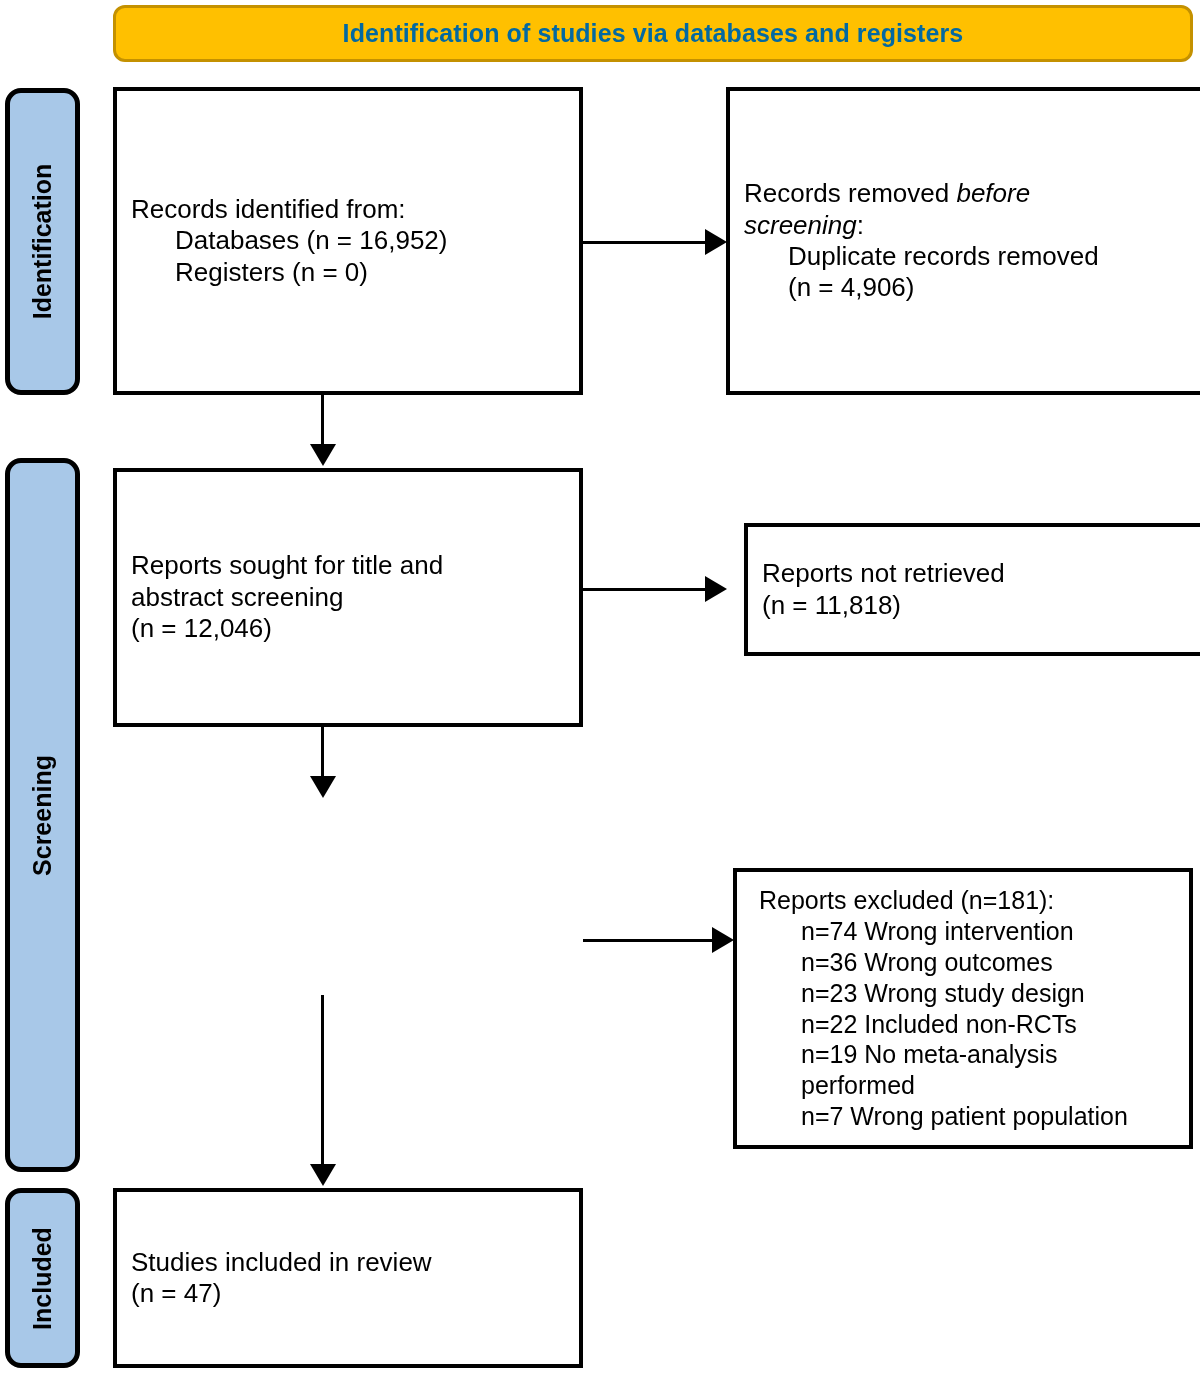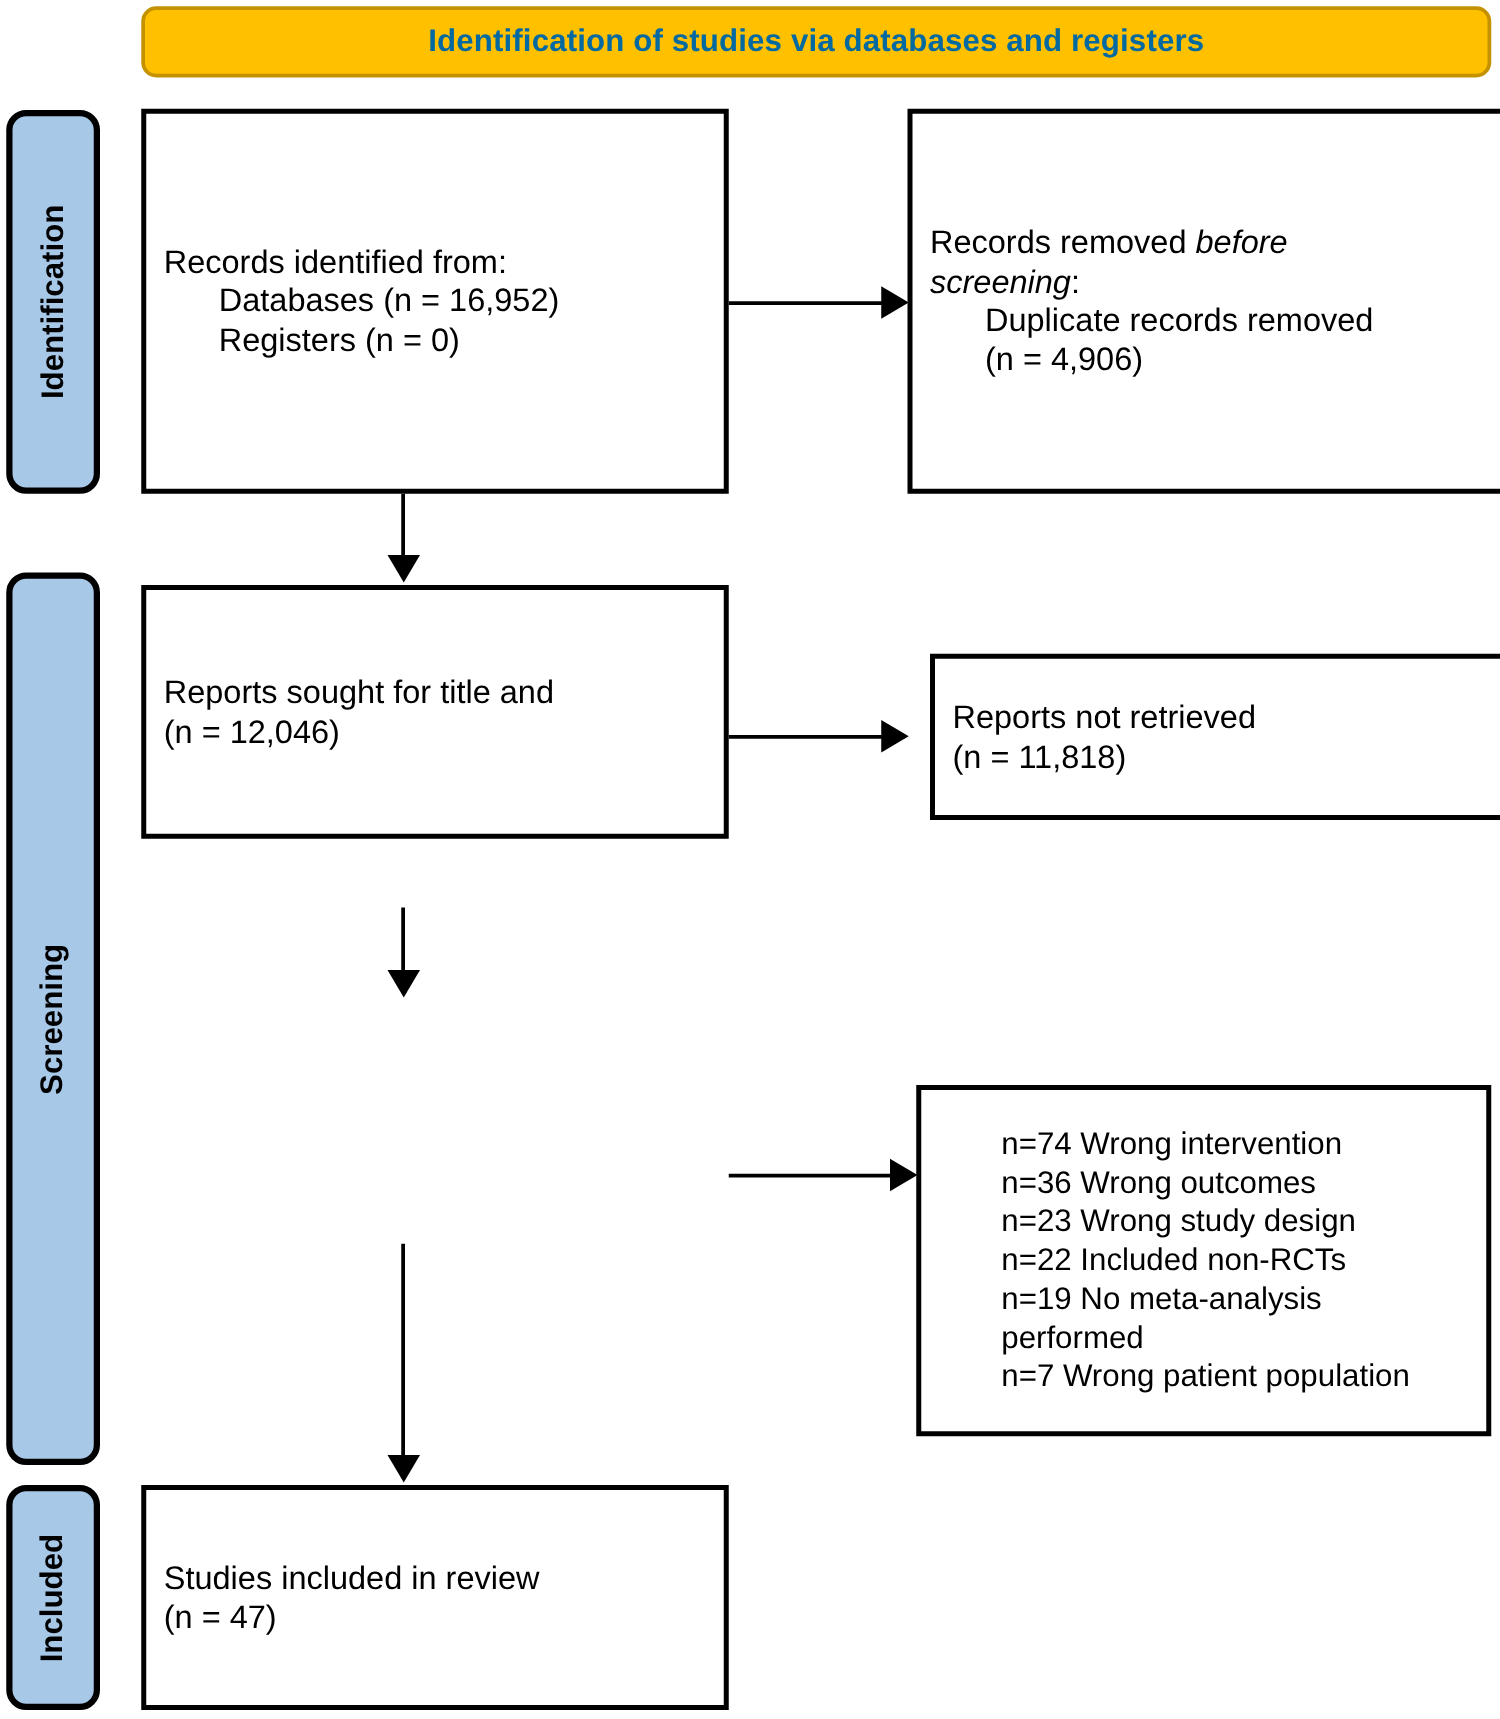--- a/index.html
+++ b/index.html
@@ -30,21 +30,21 @@
   
   .box{position:absolute;background:#ffffff;border:4px solid #000;
        box-sizing:border-box;display:flex;align-items:center;}
   .box-inner{padding:0 14px;width:100%;}
   .line{font-size:26px;line-height:1.21;white-space:pre-wrap;color:#000;}
   .line.ind1{padding-left:44px;}
   .it{font-style:italic;}
 
   #box-identified{left:113px;top:87px;width:470px;height:308px;justify-content:center;}
   #box-removed{left:726px;top:87px;width:538px;height:308px;}
-  #box-sought{left:113px;top:468px;width:470px;height:203px;}
+  #box-sought{left:113px;top:468px;width:470px;height:259px;}
   #box-notretrieved{left:726px;top:523px;width:467px;height:133px;margin-left:18px;}
   #box-fulltext{left:113px;top:805px;width:470px;height:190px;}
   #box-excluded{left:733px;top:868px;width:460px;height:281px;}
   #box-included{left:113px;top:1188px;width:470px;height:180px;}
 
   #box-excluded .box-inner{padding:0 0 0 22px;}
   #box-excluded .line{font-size:25px;line-height:1.235;}
   #box-excluded .line.ind1{padding-left:42px;}
 
   
@@ -90,34 +90,36 @@
       <div class="line"><span>Records removed </span><span class="it">before</span></div>
       <div class="line"><span class="it">screening</span><span>:</span></div>
       <div class="line ind1">Duplicate records removed</div>
       <div class="line ind1">(n = 4,906)</div>
     </div>
   </div>
 
   <div class="box" id="box-sought">
     <div class="box-inner">
       <div class="line">Reports sought for title and</div>
+      <div class="line">abstract screening</div>
       <div class="line">(n = 12,046)</div>
     </div>
   </div>
 
   <div class="box" id="box-notretrieved">
     <div class="box-inner">
       <div class="line">Reports not retrieved</div>
       <div class="line">(n = 11,818)</div>
     </div>
   </div>
 
 
   <div class="box" id="box-excluded">
     <div class="box-inner">
+      <div class="line">Reports excluded (n=181):</div>
       <div class="line ind1">n=74 Wrong intervention</div>
       <div class="line ind1">n=36 Wrong outcomes</div>
       <div class="line ind1">n=23 Wrong study design</div>
       <div class="line ind1">n=22 Included non-RCTs</div>
       <div class="line ind1">n=19 No meta-analysis</div>
       <div class="line ind1">performed</div>
       <div class="line ind1">n=7 Wrong patient population</div>
     </div>
   </div>
 

